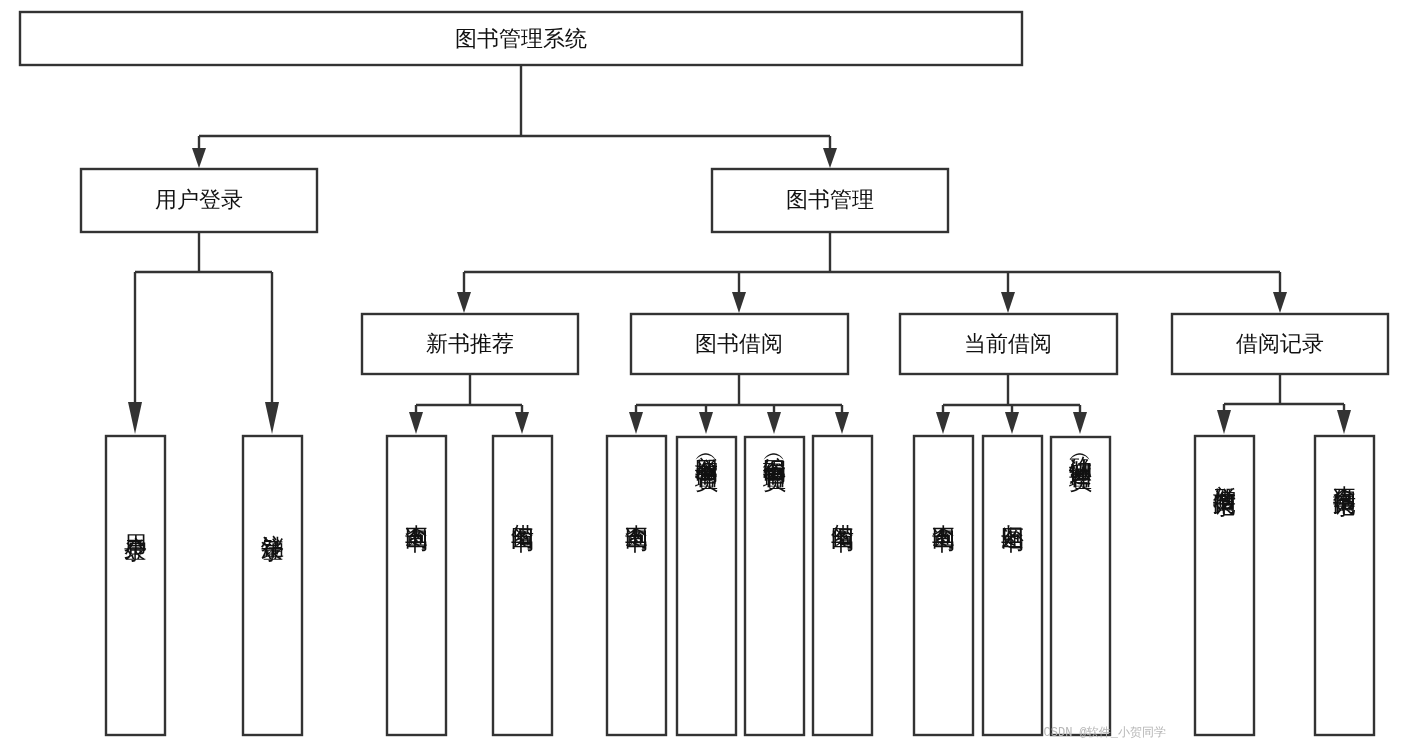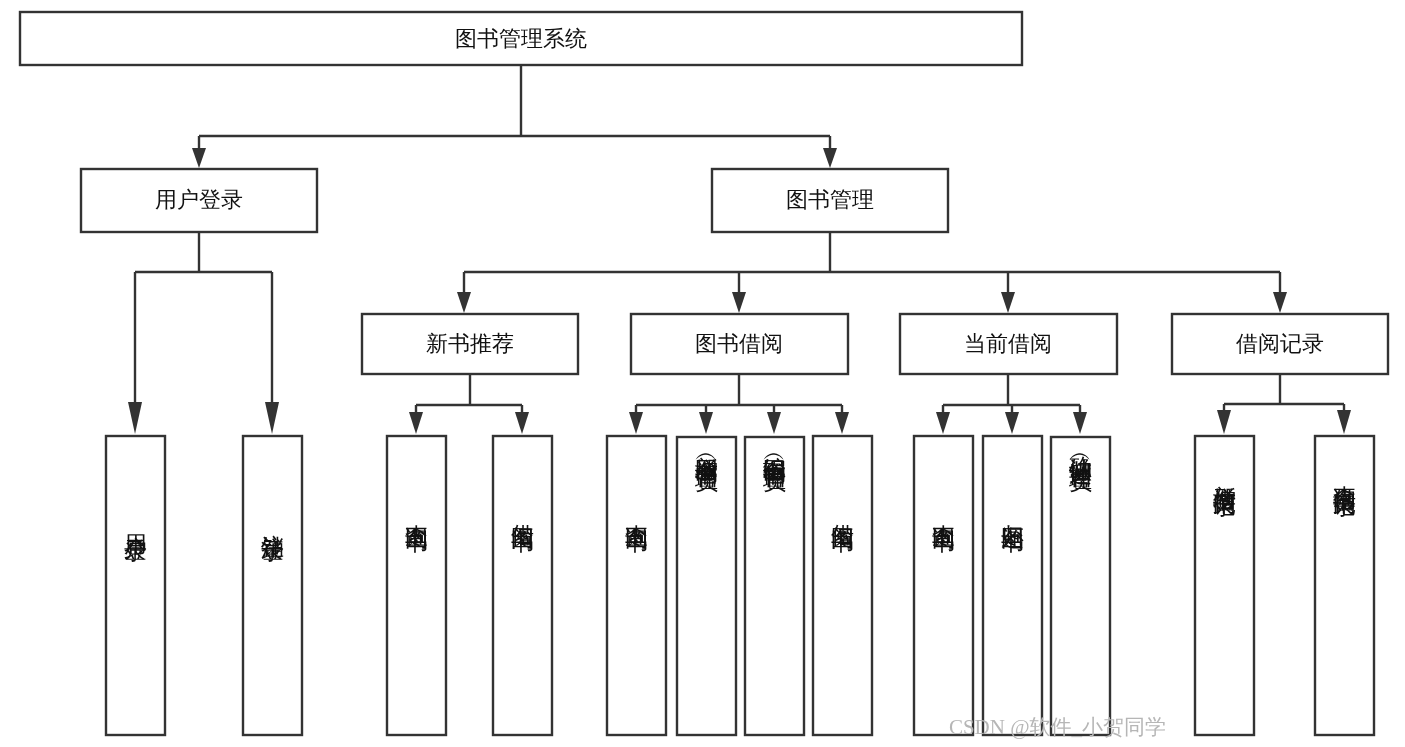--- a/index.html
+++ b/index.html
@@ -55,22 +55,22 @@
     fill: none;
   }
   .arrow-head {
     fill: #333333;
     stroke: none;
   }
   .watermark-text {
     position: absolute;
     right: 14px;
     bottom: 6px;
-    font-family: Liberation Serif, serif;
-    font-size: 21px;
+    font-family: Liberation Mono, monospace;
+    font-size: 12px;
     color: #b6b6b6;
     white-space: nowrap;
     user-select: none;
   }
 </style>
 </head>
 <body>
 
 <div id="diagram-root">
 

